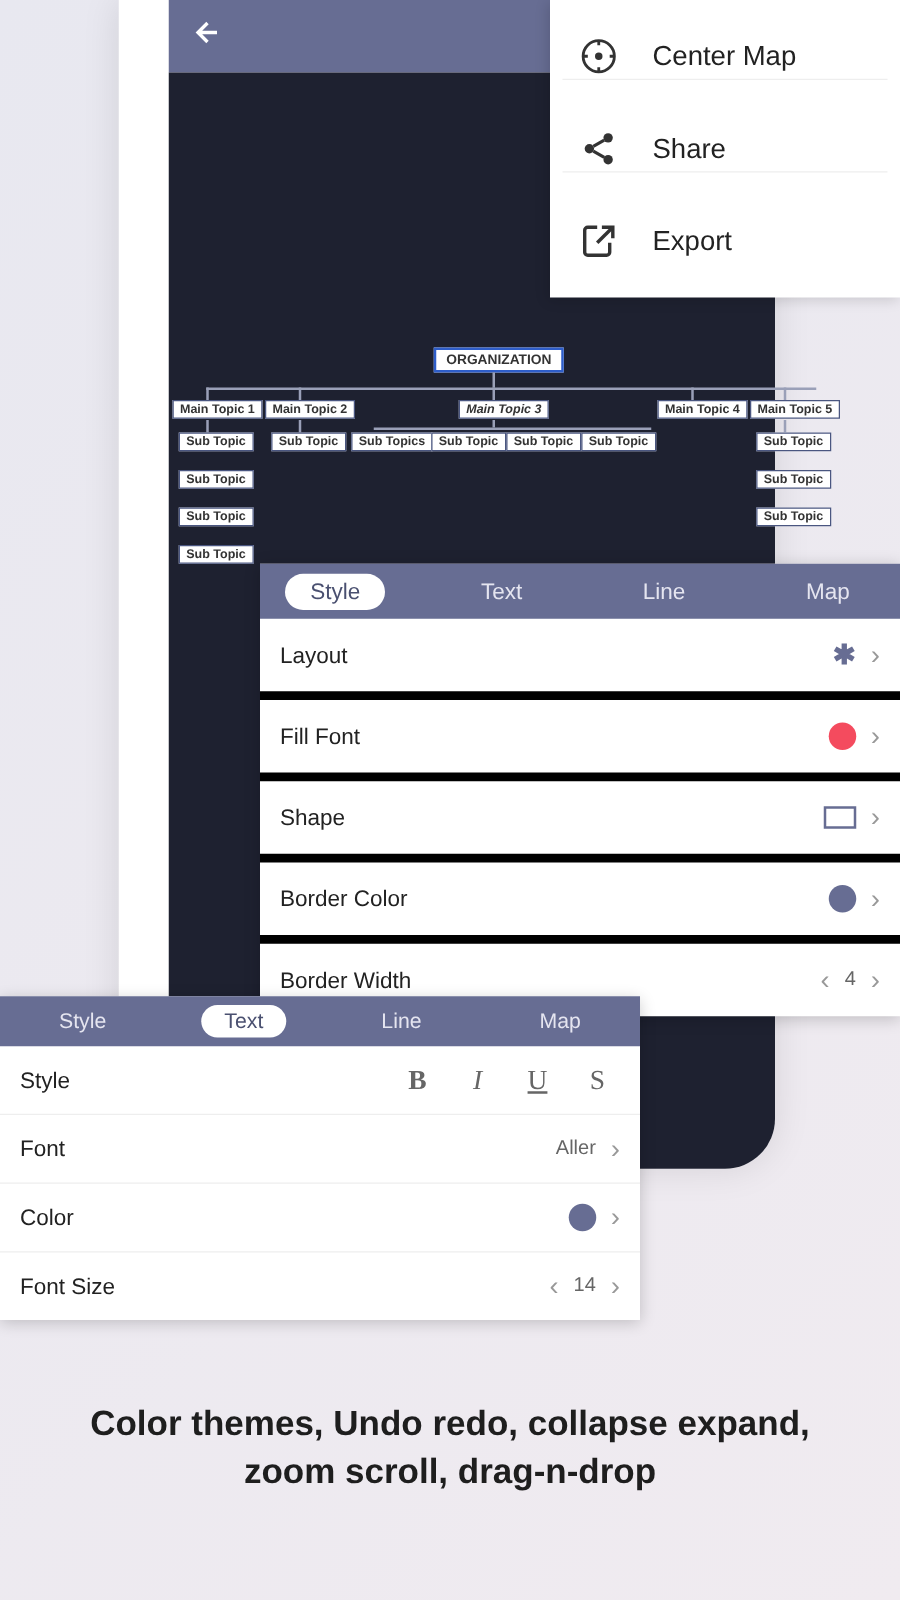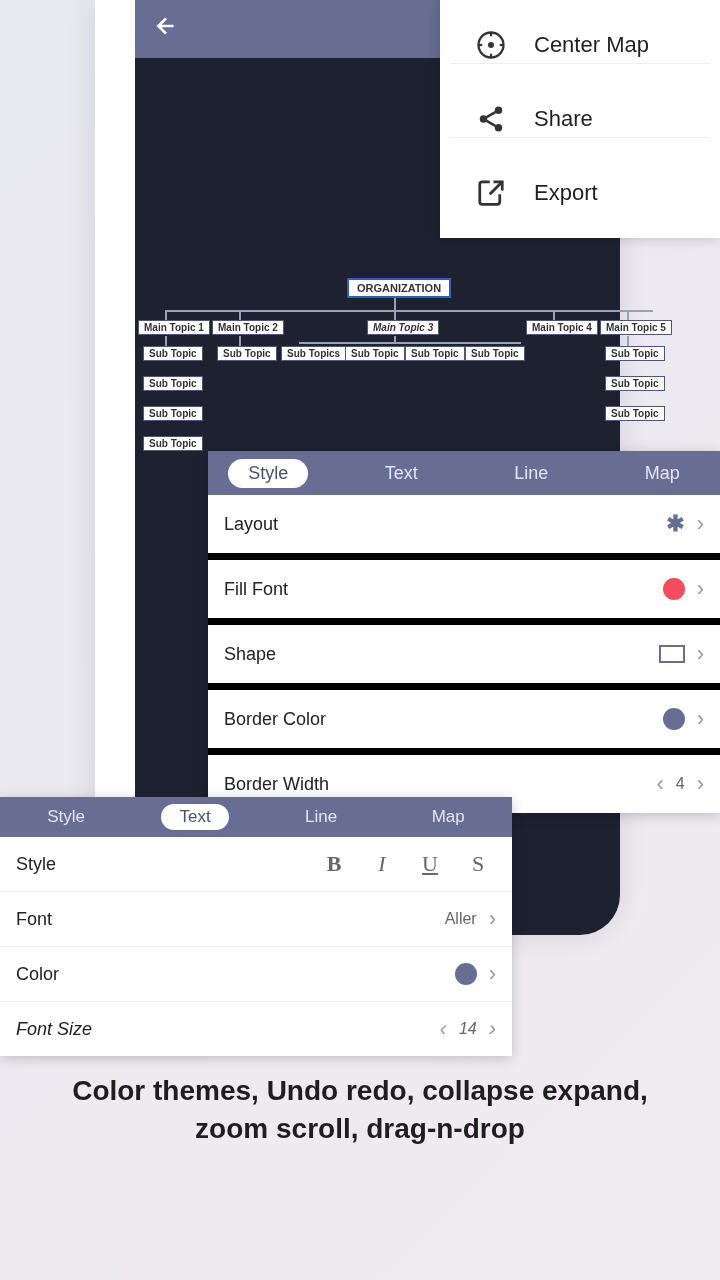--- a/index.html
+++ b/index.html
@@ -8,21 +8,21 @@
 .phone-frame { position: absolute; left: 95px; top: 0; width: 525px; height: 935px; background: #fff; border-radius: 0 0 40px 40px; box-shadow: 0 0 30px rgba(0,0,0,0.1); padding-left: 40px; }
 .app-bar { background: #676d93; height: 58px; display: flex; align-items: center; padding: 0 18px; }
 .back-arrow { color: #fff; font-size: 28px; }
 .canvas { background: #1e2130; height: 877px; position: relative; border-radius: 0 0 40px 40px; }
 
 .org-chart { position: absolute; top: 220px; left: 0; right: 0; }
 .org-node { background: #fff; border: 1.5px solid #4a5680; padding: 1px 5px; font-size: 10px; font-weight: bold; color: #333; position: absolute; white-space: nowrap; }
 .org-root { border: 2px solid #2e5dc9; font-size: 11px; padding: 2px 8px; }
 .org-line { position: absolute; background: #9aa0b8; }
 
-.dropdown-menu { position: absolute; right: 0; top: 0; width: 280px; background: #fff; box-shadow: -2px 2px 10px rgba(0,0,0,0.15); z-index: 100; padding: 8px 12px; }
+.dropdown-menu { position: absolute; right: 0; top: 0; width: 280px; background: #fff; box-shadow: -2px 2px 10px rgba(0,0,0,0.15); z-index: 100; padding: 8px 0; }
 .menu-item { display: flex; align-items: center; padding: 22px 24px; gap: 28px; }
 .menu-item:not(:last-child)::after { content: ''; position: absolute; left: 10px; right: 10px; border-bottom: 1px solid #eee; margin-top: 36px; }
 .menu-icon { width: 30px; height: 30px; display: flex; align-items: center; justify-content: center; }
 .menu-label { font-size: 22px; color: #222; font-weight: 500; }
 
 .style-panel { position: absolute; left: 208px; top: 451px; width: 512px; background: #fff; box-shadow: 0 2px 12px rgba(0,0,0,0.2); z-index: 50; }
 .panel-tabs { background: #676d93; display: flex; align-items: center; height: 44px; padding: 0 12px; gap: 40px; justify-content: space-around; }
 .tab { color: #e5e5f0; font-size: 18px; padding: 4px 20px; }
 .tab.active { background: #fff; color: #4a5070; border-radius: 16px; font-weight: 500; }
 .panel-row { display: flex; align-items: center; justify-content: space-between; padding: 16px 16px; border-bottom: 7px solid #000000; }
@@ -32,27 +32,27 @@
 .swatch { width: 22px; height: 22px; border-radius: 50%; }
 .chevron { color: #999; font-size: 22px; }
 .shape-icon { width: 26px; height: 18px; border: 2.5px solid #676d93; }
 .layout-icon { color: #676d93; font-size: 22px; font-weight: bold; }
 .stepper-val { font-size: 16px; color: #666; }
 
 .text-panel { position: absolute; left: 0; top: 797px; width: 512px; background: #fff; box-shadow: 0 2px 12px rgba(0,0,0,0.2); z-index: 60; }
 .text-tabs { background: #676d93; display: flex; align-items: center; height: 40px; justify-content: space-around; }
 .text-tabs .tab { font-size: 17px; padding: 3px 18px; }
 .text-row { display: flex; align-items: center; justify-content: space-between; padding: 14px 16px; border-bottom: 1px solid #eee; }
-.text-row:last-child { border-bottom: none; font-style: italic; }
+.text-row:last-child { border-bottom: none; }
 .fmt-btn { font-size: 22px; font-weight: bold; color: #666; width: 36px; text-align: center; font-family: Georgia, serif; }
 .fmt-i { font-style: italic; font-weight: normal; }
 .fmt-u { text-decoration: underline; font-weight: normal; }
 .fmt-s { font-weight: normal; }
 
-.caption { position: absolute; left: 0; right: 0; top: 1072px; text-align: center; padding: 0 12px; }
+.caption { position: absolute; left: 0; right: 0; top: 1120px; text-align: center; padding: 0 12px; }
 .caption-line { font-size: 28px; font-weight: bold; color: #1e1e1e; line-height: 1.35; }
 </style>
 </head>
 <body>
 
 <div class="phone-frame">
   <div class="app-bar">
     <span class="back-arrow">
       <svg width="26" height="26" viewBox="0 0 24 24" fill="none" stroke="#fff" stroke-width="2.5">
           <path d="M19 12H5M12 5l-7 7 7 7"></path>

